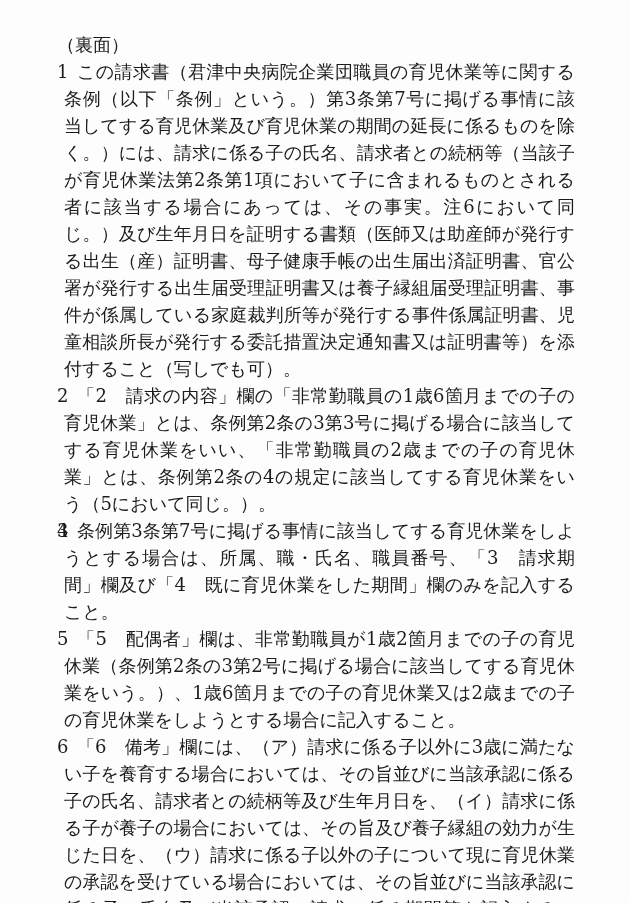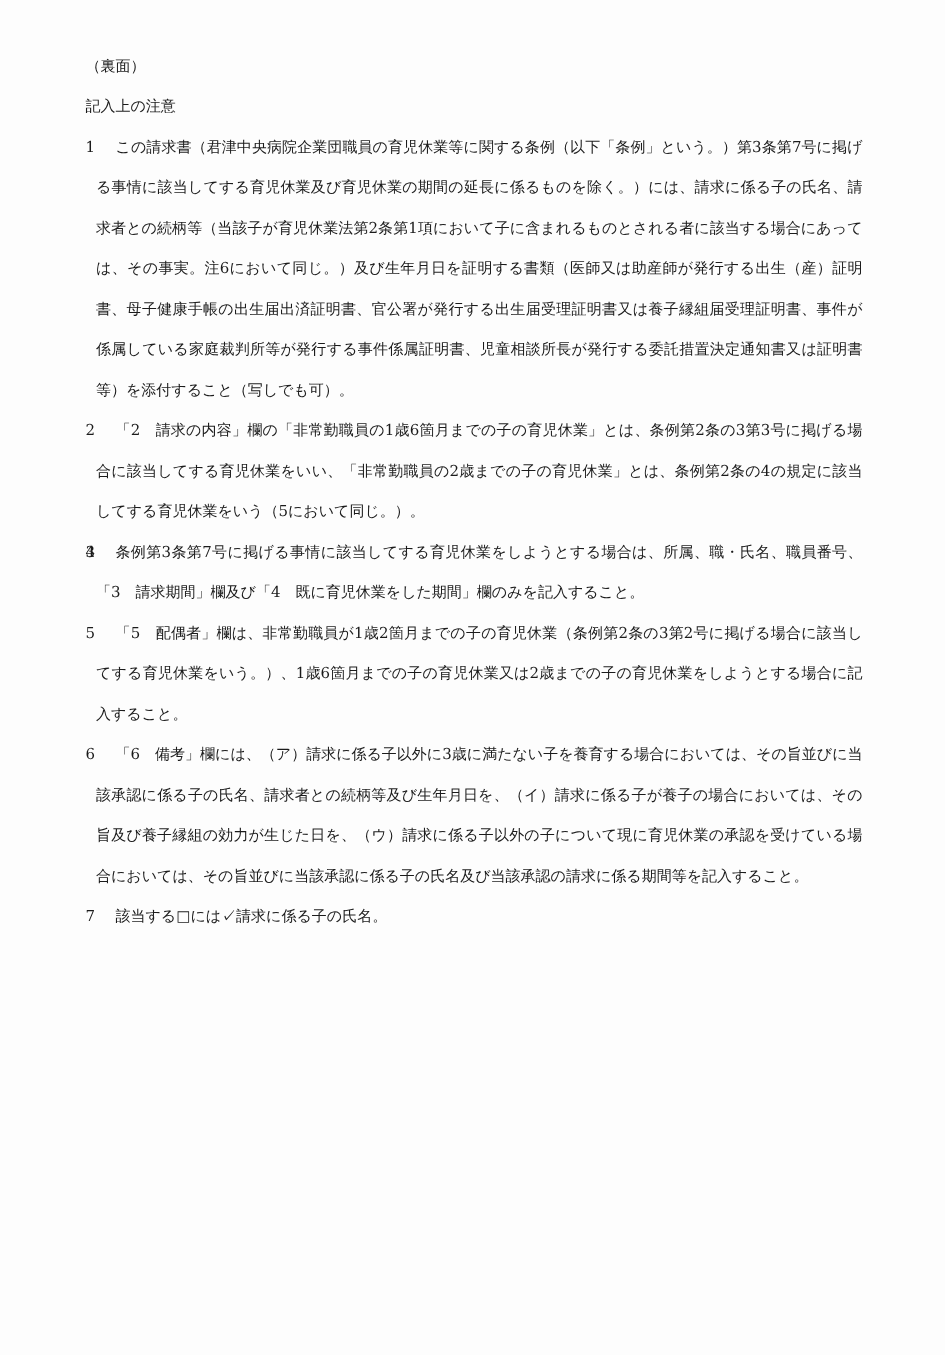--- a/index.html
+++ b/index.html
@@ -8,21 +8,21 @@
     background: #fdfdfd;
   }
   .page {
     position: relative;
     box-sizing: border-box;
     width: 630px;
     height: 903px;
     background: #fdfdfd;
     overflow: hidden;
     font-family: "DejaVu Serif", "Liberation Serif", serif;
-    font-size: 10px;
+    font-size: 18px;
     line-height: 27px;
     color: #1b1b1b;
     padding: 31px 55px 0 57px;
   }
   .side-label {
     text-align: left;
   }
   .doc-title {
     text-align: left;
   }
@@ -45,21 +45,20 @@
     text-align: left;
   }
 </style>
 </head>
 <body>
 
 <div class="page">
 
   <div class="side-label">（裏面）</div>
 
-  <div class="doc-title">記入上の注意</div>
 
   <div class="notes">
 
     <div class="note-item">
       <span class="note-num">1</span><span class="note-text">この請求書（君津中央病院企業団職員の育児休業等に関する条例（以下「条例」という。）第3条第7号に掲げる事情に該当してする育児休業及び育児休業の期間の延長に係るものを除く。）には、請求に係る子の氏名、請求者との続柄等（当該子が育児休業法第2条第1項において子に含まれるものとされる者に該当する場合にあっては、その事実。注6において同じ。）及び生年月日を証明する書類（医師又は助産師が発行する出生（産）証明書、母子健康手帳の出生届出済証明書、官公署が発行する出生届受理証明書又は養子縁組届受理証明書、事件が係属している家庭裁判所等が発行する事件係属証明書、児童相談所長が発行する委託措置決定通知書又は証明書等）を添付すること（写しでも可）。</span>
     </div>
 
     <div class="note-item">
       <span class="note-num">2</span><span class="note-text">「2　請求の内容」欄の「非常勤職員の1歳6箇月までの子の育児休業」とは、条例第2条の3第3号に掲げる場合に該当してする育児休業をいい、「非常勤職員の2歳までの子の育児休業」とは、条例第2条の4の規定に該当してする育児休業をいう（5において同じ。）。</span>
     </div>

